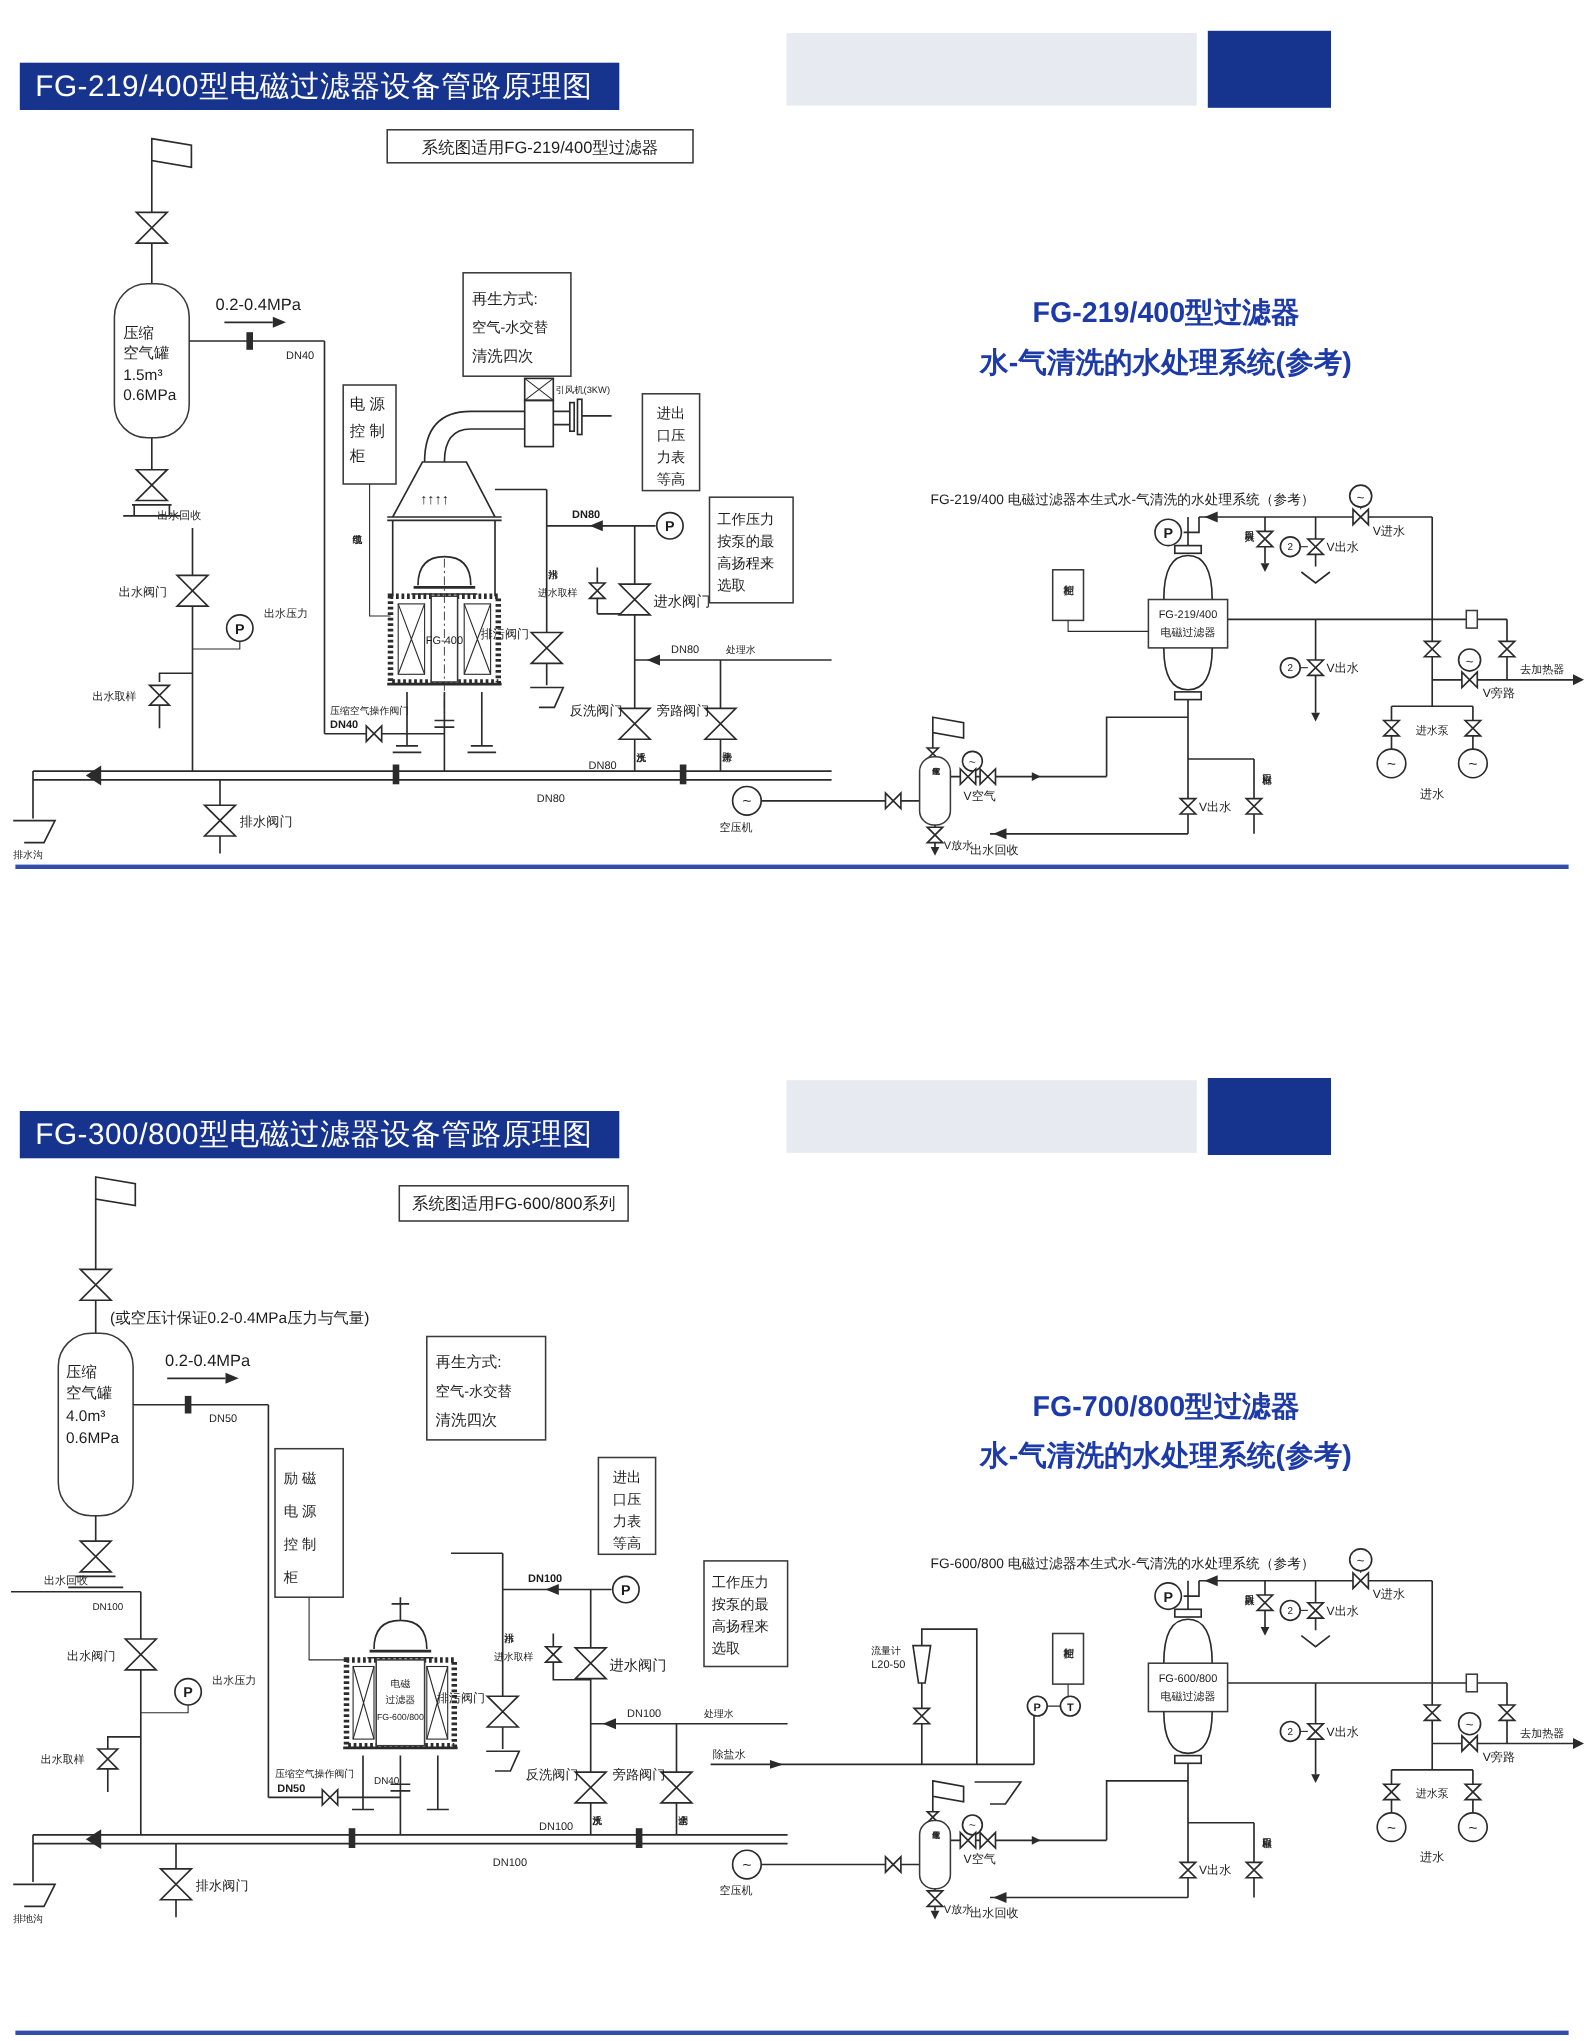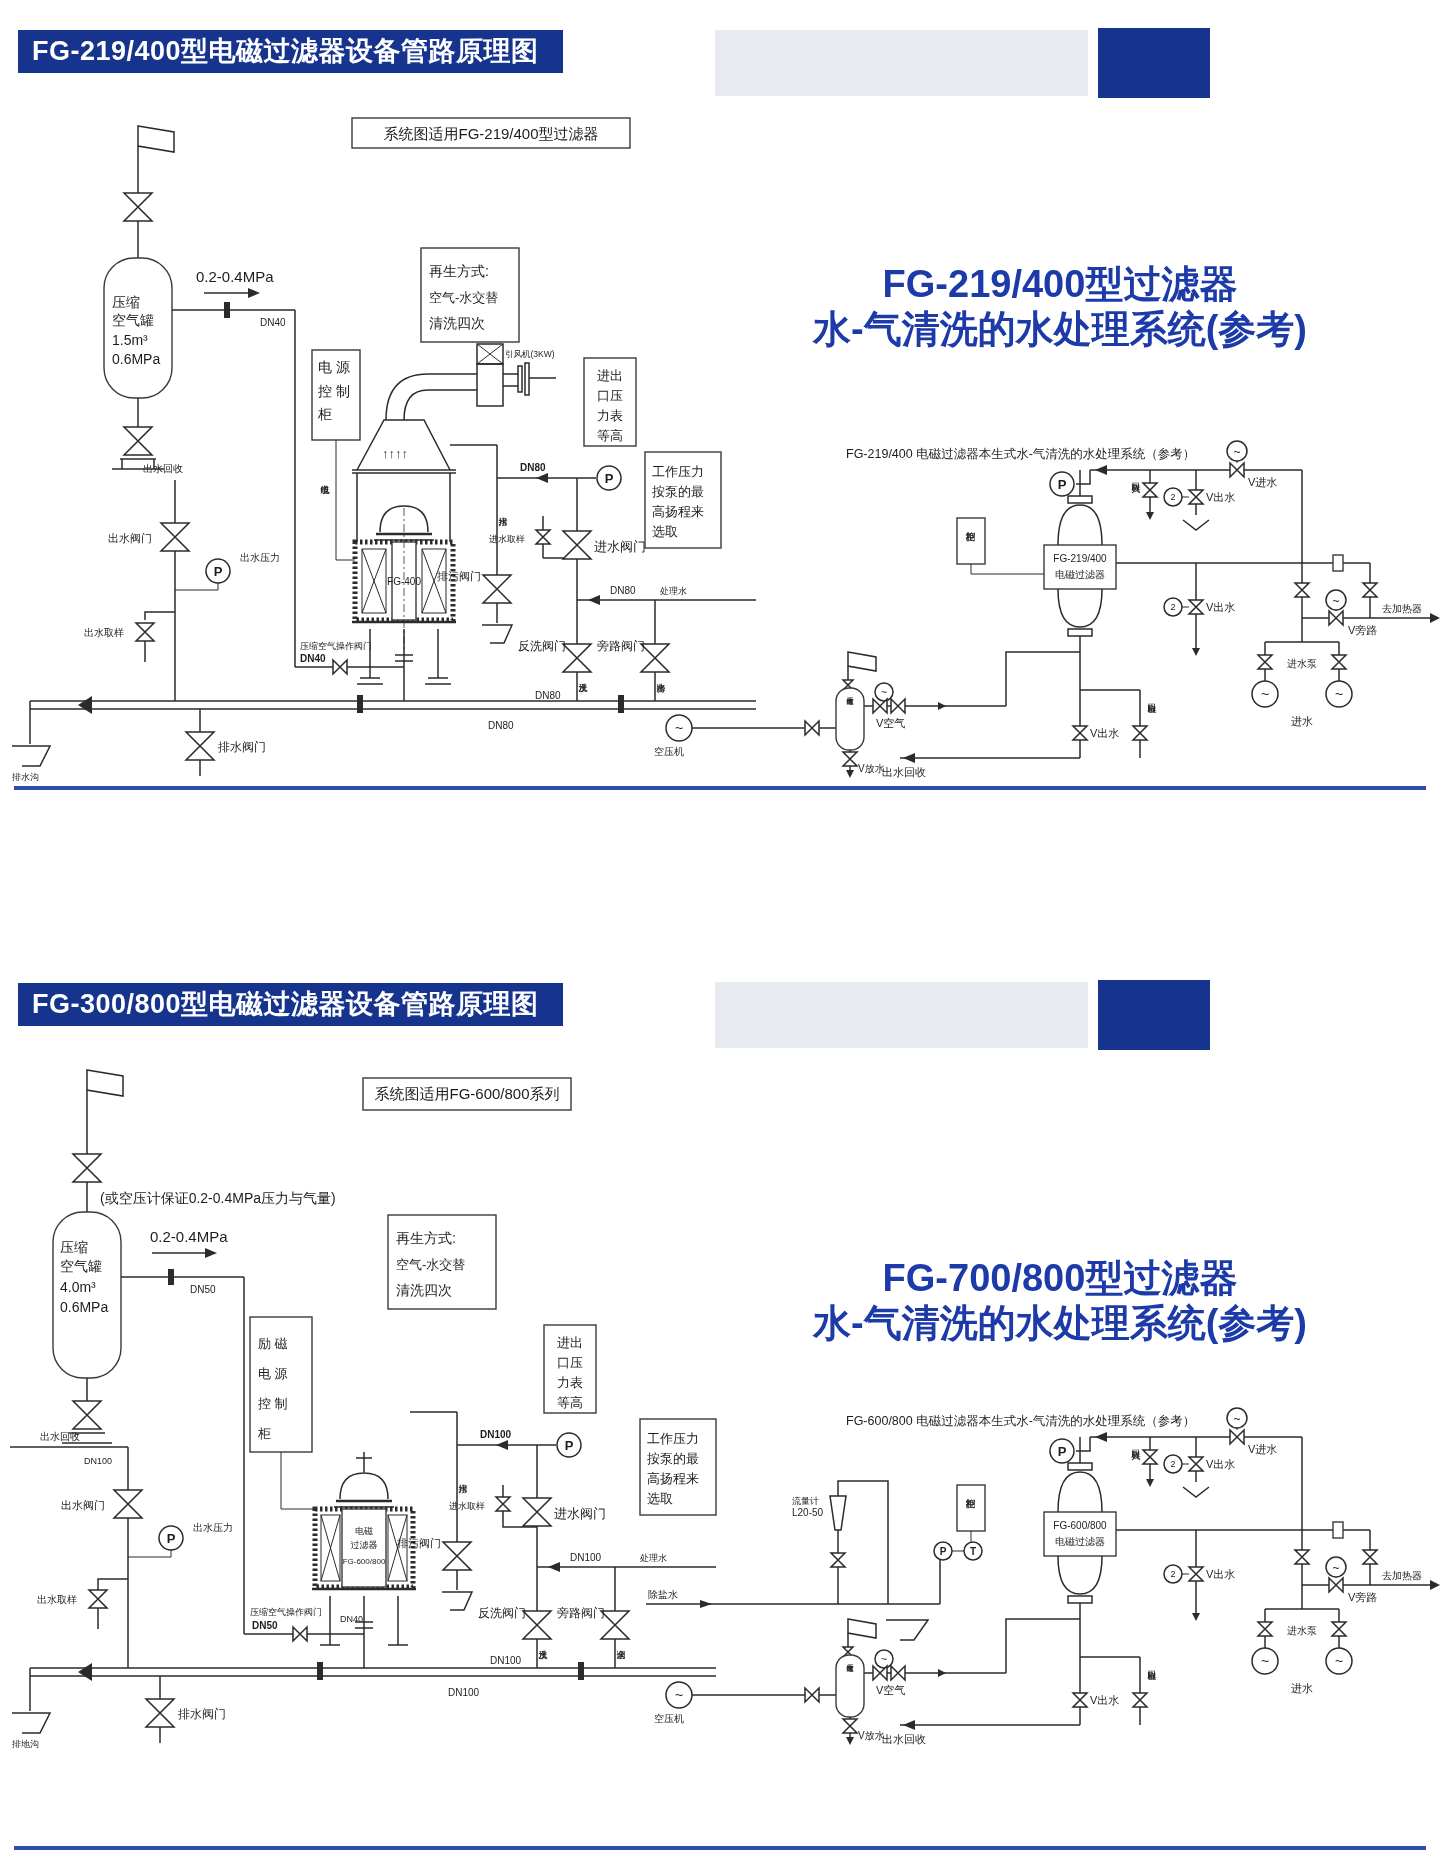--- a/index.html
+++ b/index.html
@@ -1,24 +1,24 @@
 <!DOCTYPE html>
 <html><head>
 <meta charset="utf-8">
 <style>
   html,body{margin:0;padding:0;background:#fff;}
   .page{position:relative;width:1440px;height:1855px;background:#ffffff;overflow:hidden;
         font-family:"Liberation Sans","DejaVu Sans",sans-serif;}
   .banner{position:absolute;left:18px;width:545px;height:43px;background:#16338e;color:#ffffff;
-          font-size:27px;font-weight:bold;line-height:43px;padding-left:14px;box-sizing:border-box;
-          letter-spacing:0.5px;white-space:nowrap;}
+          font-size:27px;font-weight:normal;line-height:43px;padding-left:14px;box-sizing:border-box;
+          letter-spacing:0.5px;white-space:nowrap;margin-top:27px;}
   .deco-light{position:absolute;width:373px;height:66px;background:#e7eaf1;}
   .deco-dark{position:absolute;width:112px;height:70px;background:#16338e;}
   .rtitle{position:absolute;left:810px;width:500px;text-align:center;color:#1c3aa8;
-          font-size:38px;font-weight:bold;line-height:45px;}
+          font-size:26px;font-weight:bold;line-height:45px;}
   .divider{position:absolute;left:14px;width:1412px;height:4px;background:#2f4da9;}
   svg.diag{position:absolute;}
   .pipe{fill:none;stroke:#2b2b2b;stroke-width:1.5px;}
   .thin{fill:none;stroke:#2b2b2b;stroke-width:1px;}
   .fl2{fill:none;stroke:#2b2b2b;stroke-width:2.5px;}
   .valve{fill:#ffffff;stroke:#2b2b2b;stroke-width:1.5px;}
   .box{fill:#ffffff;stroke:#3a3a3a;stroke-width:1.4px;}
   .circ{fill:#ffffff;stroke:#2b2b2b;stroke-width:1.5px;}
   .tick{fill:#2b2b2b;}
   .coil{fill:none;stroke:#2b2b2b;stroke-width:5px;stroke-dasharray:2.5 2.5;}

